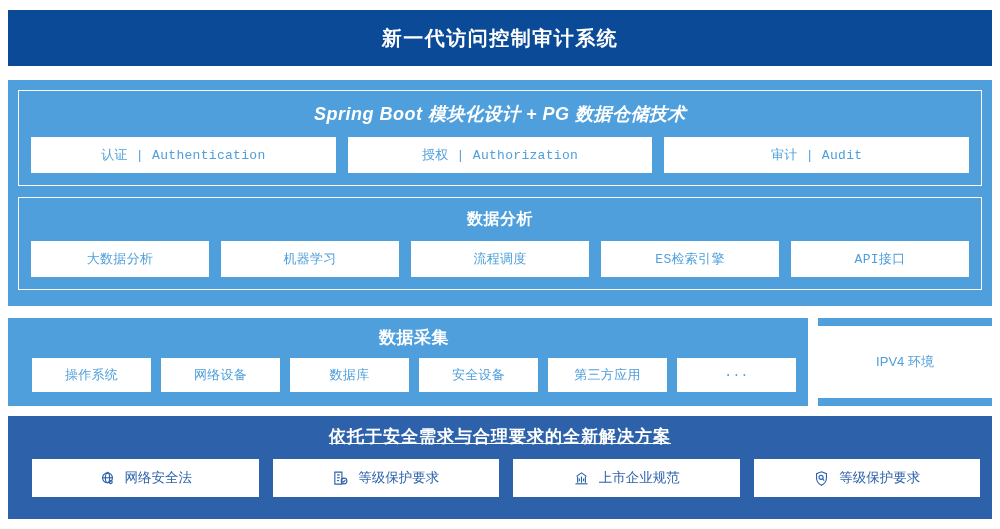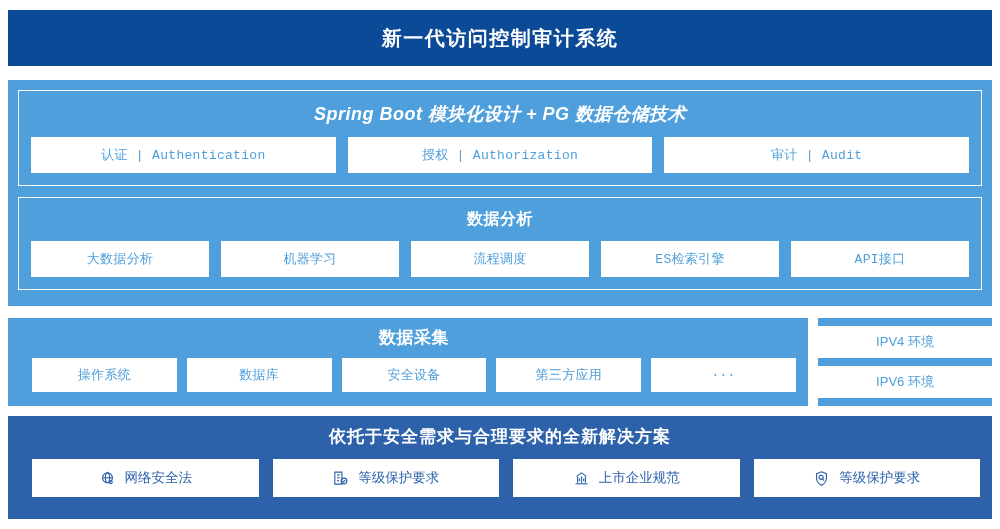--- a/index.html
+++ b/index.html
@@ -79,21 +79,21 @@
   }
 
   
   .compliance {
     position: absolute; left: 8px; top: 416px;
     width: 984px; height: 103px;
     background: #2d62ab;
     padding: 9px 12px 12px 12px;
   }
   .compliance .panel-title {
-    font-size: 17px; font-weight: bold; margin-bottom: 11px; letter-spacing: 1px;
+    font-size: 17px; font-weight: bold; margin-bottom: 11px; letter-spacing: 1px; text-decoration: underline;
   }
   .compliance .card-row { gap: 14px; padding-left: 12px; }
   .comp-card {
     flex: 1 1 0;
     background: #ffffff; height: 38px;
     display: flex; align-items: center; justify-content: center; gap: 9px;
     color: #2d62ab; font-size: 13.5px;
   }
   .comp-icon { width: 17px; height: 17px; display: block; flex: 0 0 auto; }
   .comp-icon svg { display: block; }
@@ -130,30 +130,30 @@
     </div>
 
   </div>
 
   <div class="collect-wrap">
 
     <div class="collect">
       <div class="panel-title">数据采集</div>
       <div class="card-row">
         <div class="card">操作系统</div>
+        <div class="card">网络设备</div>
         <div class="card">数据库</div>
         <div class="card">安全设备</div>
         <div class="card">第三方应用</div>
         <div class="card">···</div>
       </div>
     </div>
 
     <div class="envs">
       <div class="env-card">IPV4 环境</div>
-      <div class="env-card">IPV6 环境</div>
     </div>
 
   </div>
 
   <div class="compliance">
     <div class="panel-title">依托于安全需求与合理要求的全新解决方案</div>
     <div class="card-row">
 
       <div class="comp-card">
         <span class="comp-icon">

